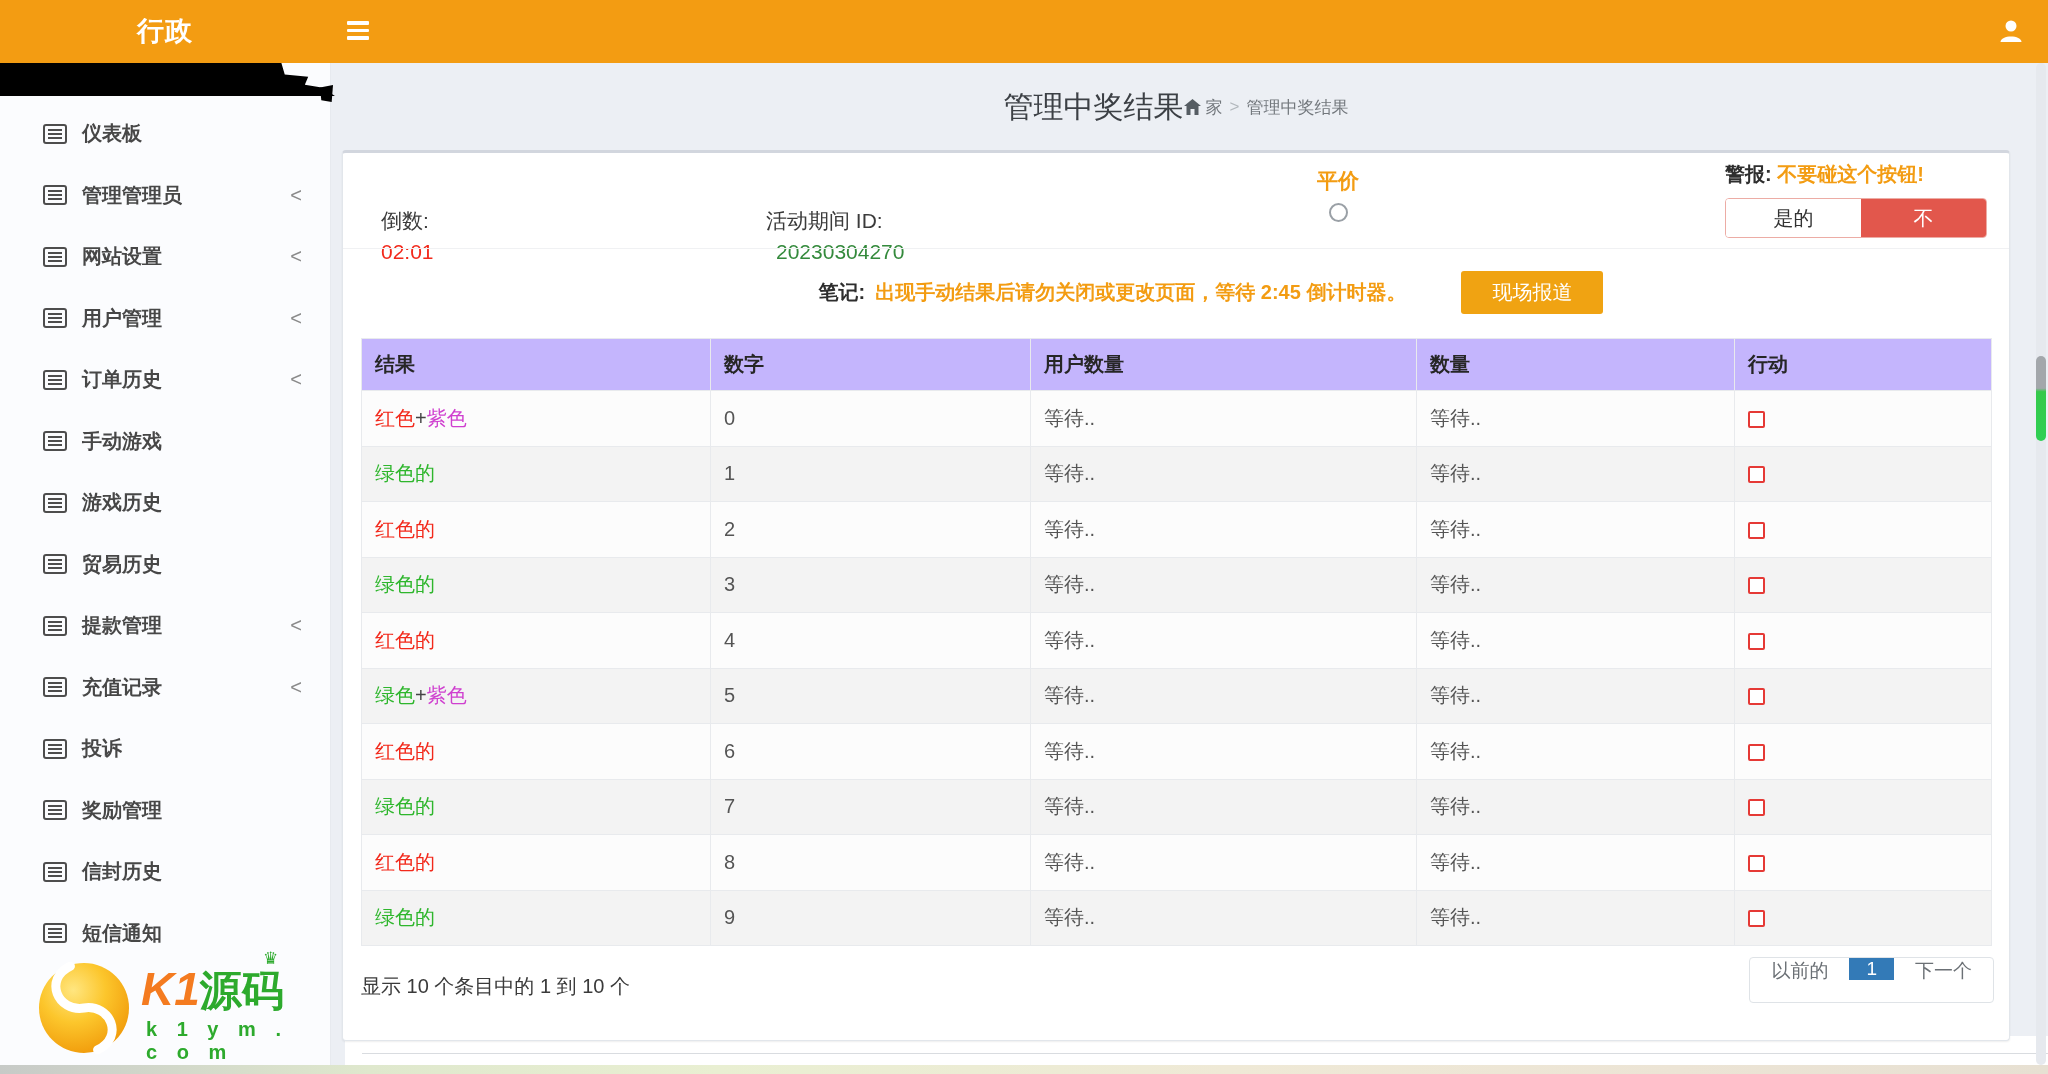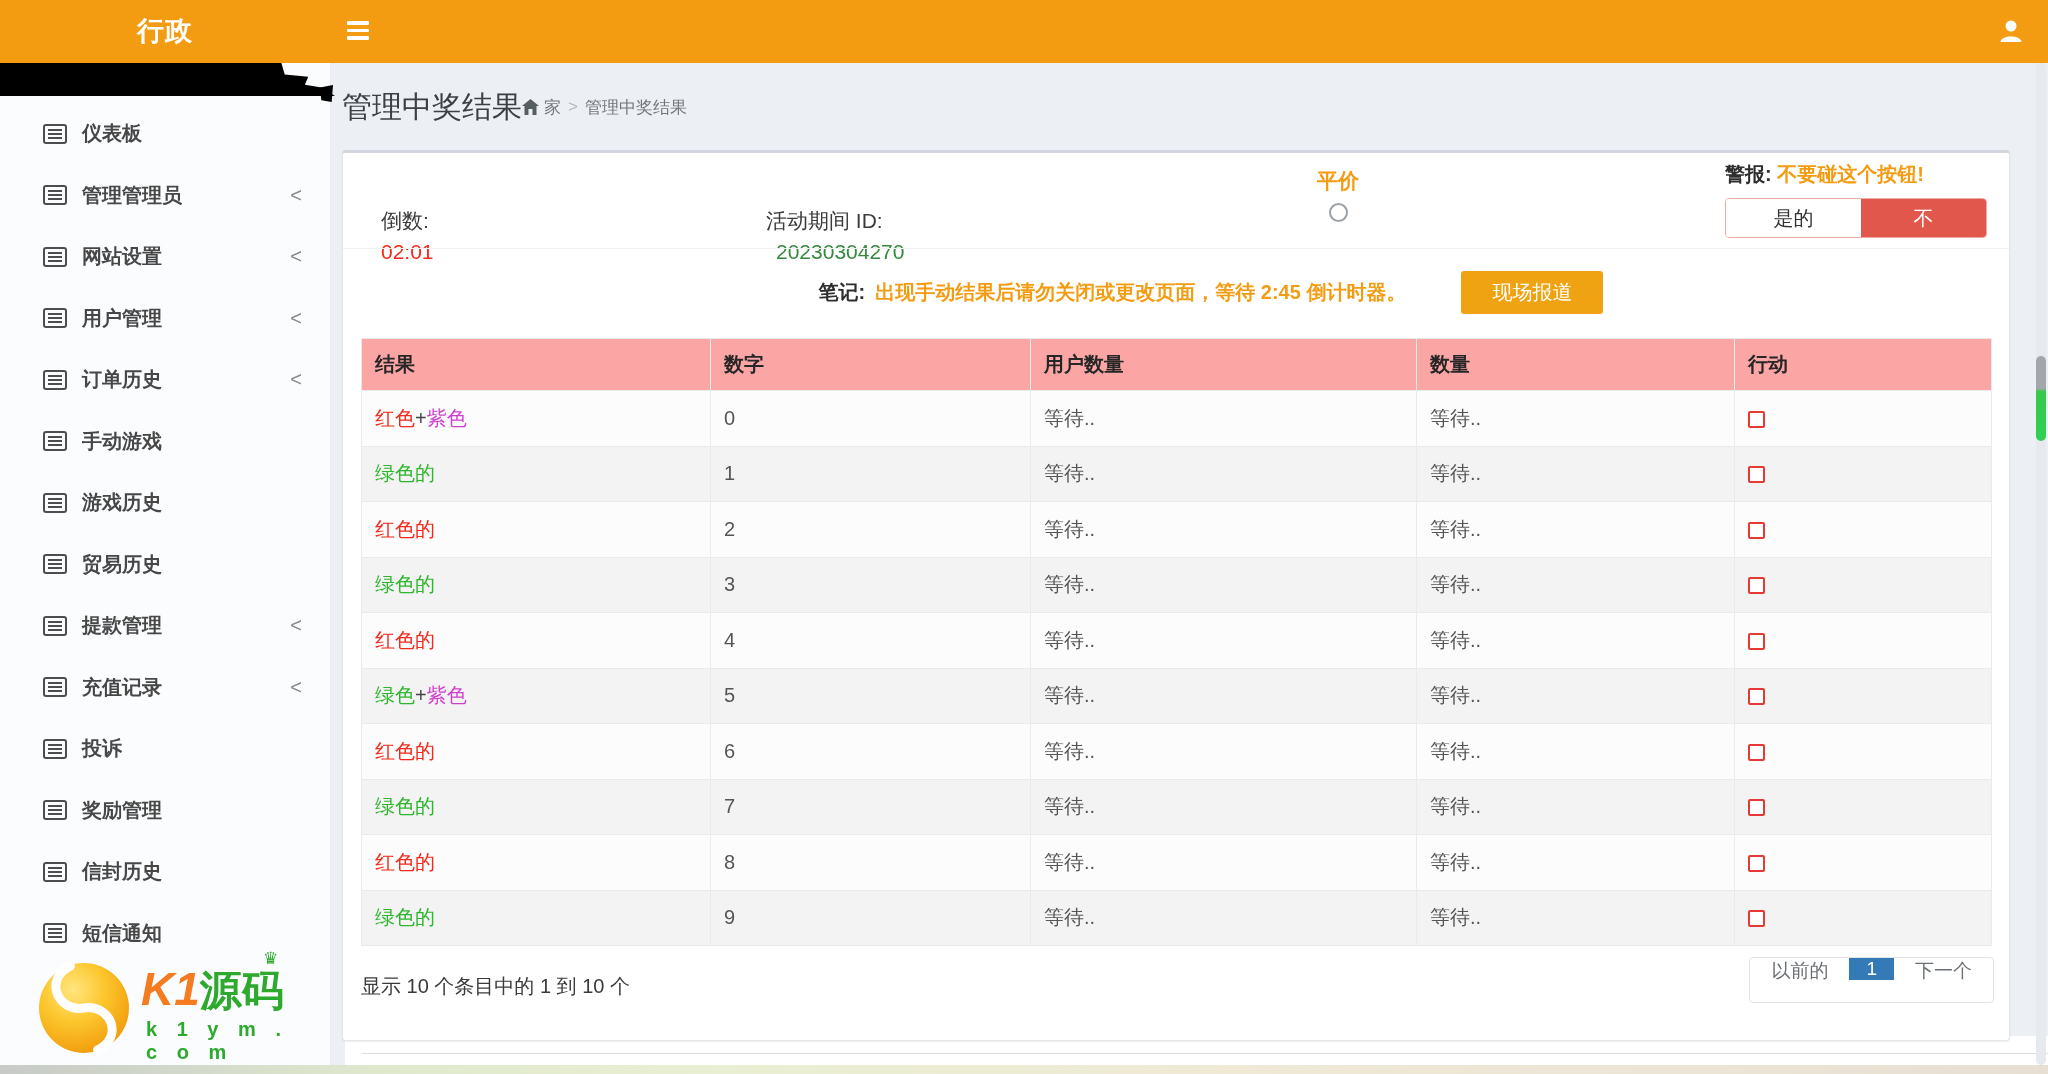--- a/index.html
+++ b/index.html
@@ -27,21 +27,21 @@
 
   .side-logo { position:absolute; left:36px; bottom:6px; width:280px; height:100px; }
   .swirl { position:absolute; left:0; top:0; }
   .logo-text { position:absolute; left:105px; top:2px; }
   .logo-k1 { font-size:46px; font-weight:bold; color:#f47b20; font-style:italic; }
   .logo-ym { font-size:42px; font-weight:bold; color:#2daa2d; position:relative; }
   .logo-crown { position:absolute; left:122px; top:-14px; font-size:17px; color:#2daa2d; font-style:normal; }
   .logo-domain { position:absolute; left:110px; top:58px; font-size:20px; color:#2daa2d; letter-spacing:7px; font-weight:600; }
 
   
-  .page-head { position:absolute; left:342px; right:38px; top:78px; height:58px; display:flex; justify-content:flex-start; align-items:center; z-index:5; }
+  .page-head { position:absolute; left:342px; right:38px; top:78px; height:58px; display:flex; justify-content:center; align-items:center; z-index:5; }
   .page-title { font-size:30px; color:#3c4045; font-weight:400; }
   .breadcrumb { display:flex; align-items:center; gap:7px; font-size:17px; color:#72777c; }
   .breadcrumb .sep { color:#b3b8bd; }
   .bc-home { display:flex; align-items:center; gap:5px; cursor:pointer; }
 
   
   .card { position:absolute; left:342px; top:150px; width:1668px; height:891px; background:#fff;
     border:1px solid #e2e6eb; border-top:3px solid #d2d6de; border-radius:4px; box-shadow:0 1px 2px rgba(0,0,0,.07); z-index:4; }
 
   .info-row { position:absolute; left:0; top:0; width:100%; height:95px; }
@@ -66,21 +66,21 @@
   .divider { position:absolute; left:0; top:95px; width:100%; border-top:1px solid #f0f1f3; }
 
   .note-row { position:absolute; left:0; top:96px; width:100%; height:86px; display:flex; align-items:center; justify-content:center; gap:10px; padding-left:70px; }
   .note-label { font-size:20px; font-weight:bold; color:#2e2e2e; }
   .note-msg { font-size:20px; font-weight:bold; color:#f39c12; }
   .btn-live { margin-left:45px; background:#f0a312; color:#fff; font-size:20px; padding:8px 31px; border:none; border-radius:3px; cursor:pointer; }
 
   
   .tbl { position:absolute; left:18px; top:185px; width:1630px; border-collapse:collapse; table-layout:fixed; }
   .tbl th, .tbl td { border:1px solid #e8eaed; text-align:left; padding:0 13px; }
-  .tbl th { height:52px; font-size:20px; color:#262626; font-weight:bold; background:#fca5a5; }
+  .tbl th { height:52px; font-size:20px; color:#262626; font-weight:bold; background:#c4b5fd; }
   .tbl td { height:55.5px; font-size:20px; color:#555; }
   .tbl tbody tr:nth-child(even) { background:#f3f3f3; }
   .tbl tbody tr:nth-child(odd) { background:#fcfcfc; }
   .waiting { color:#f39c12; }
   .joiner { color:#444; }
   .chk { display:inline-block; width:17px; height:17px; border:2px solid #e53935; border-radius:2px; background:#fff; cursor:pointer; vertical-align:middle; }
 
   
   .tbl-info { position:absolute; left:18px; top:820px; font-size:20px; color:#3a3a3a; }
   .pagination { position:absolute; right:15px; top:804px; height:46px; display:flex; align-items:flex-start; border:1px solid #dfe3e7; border-radius:4px; overflow:hidden; background:#fff; }

